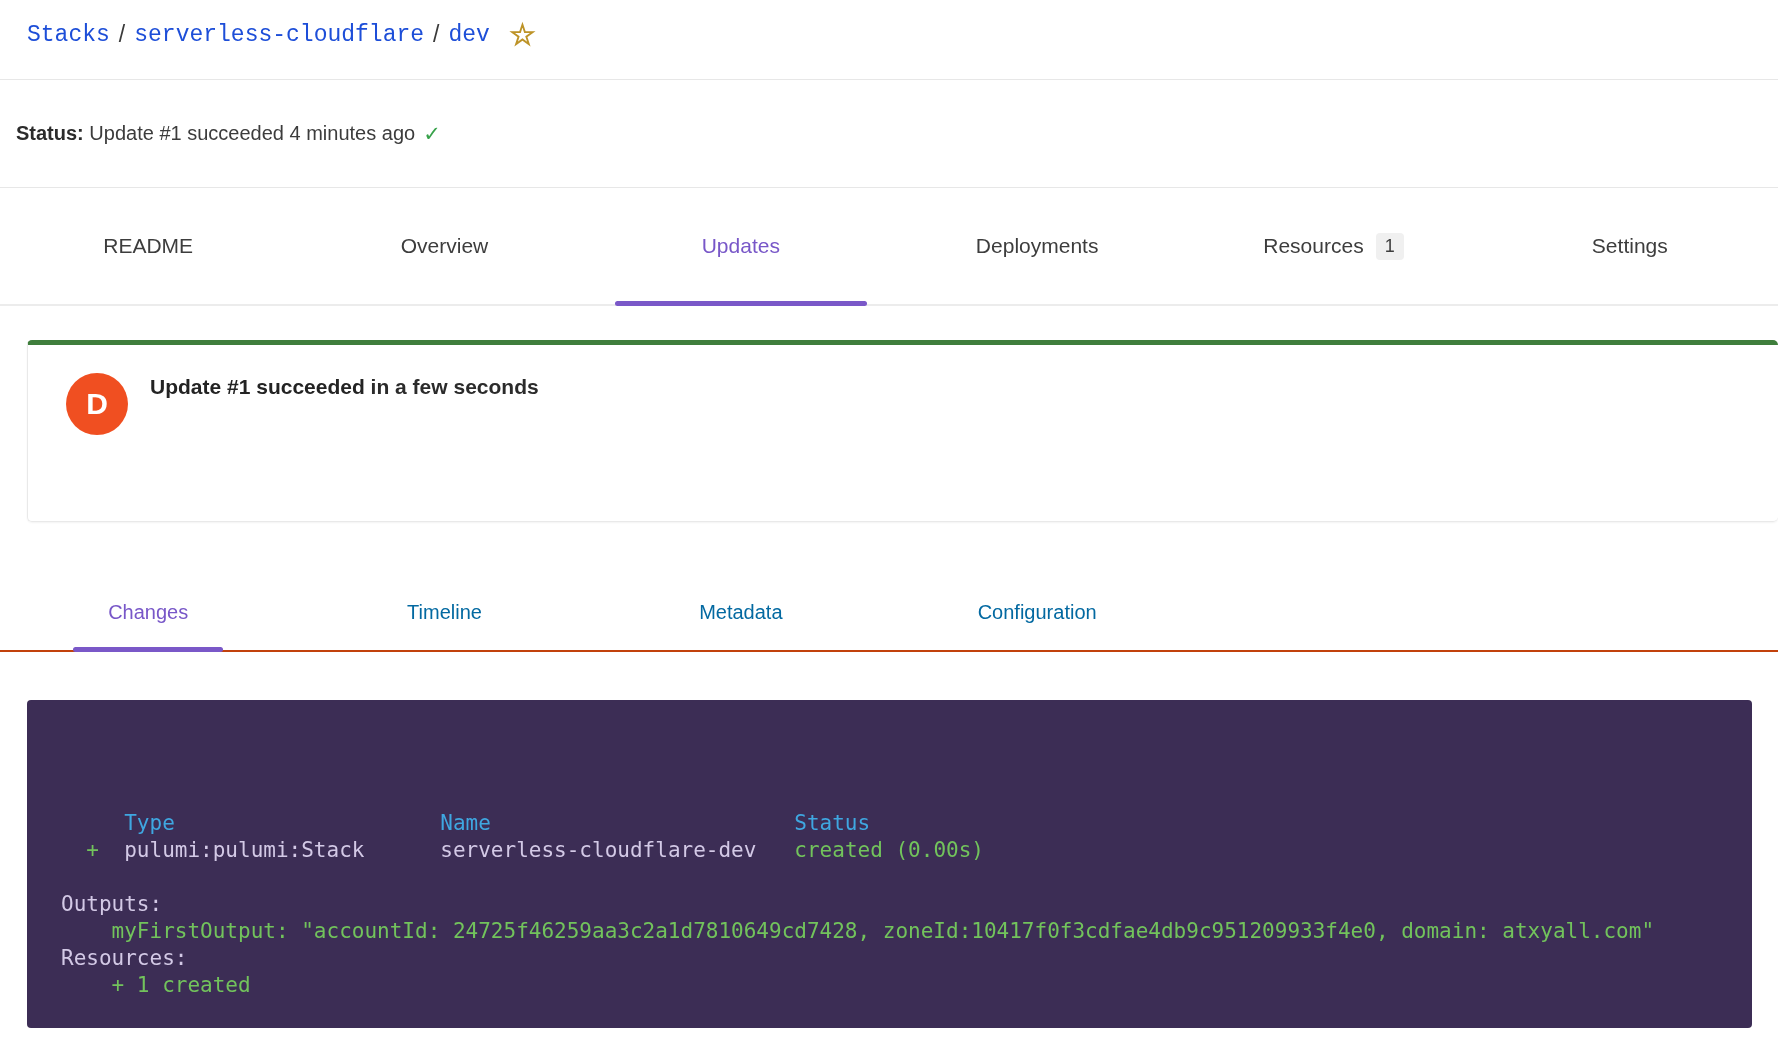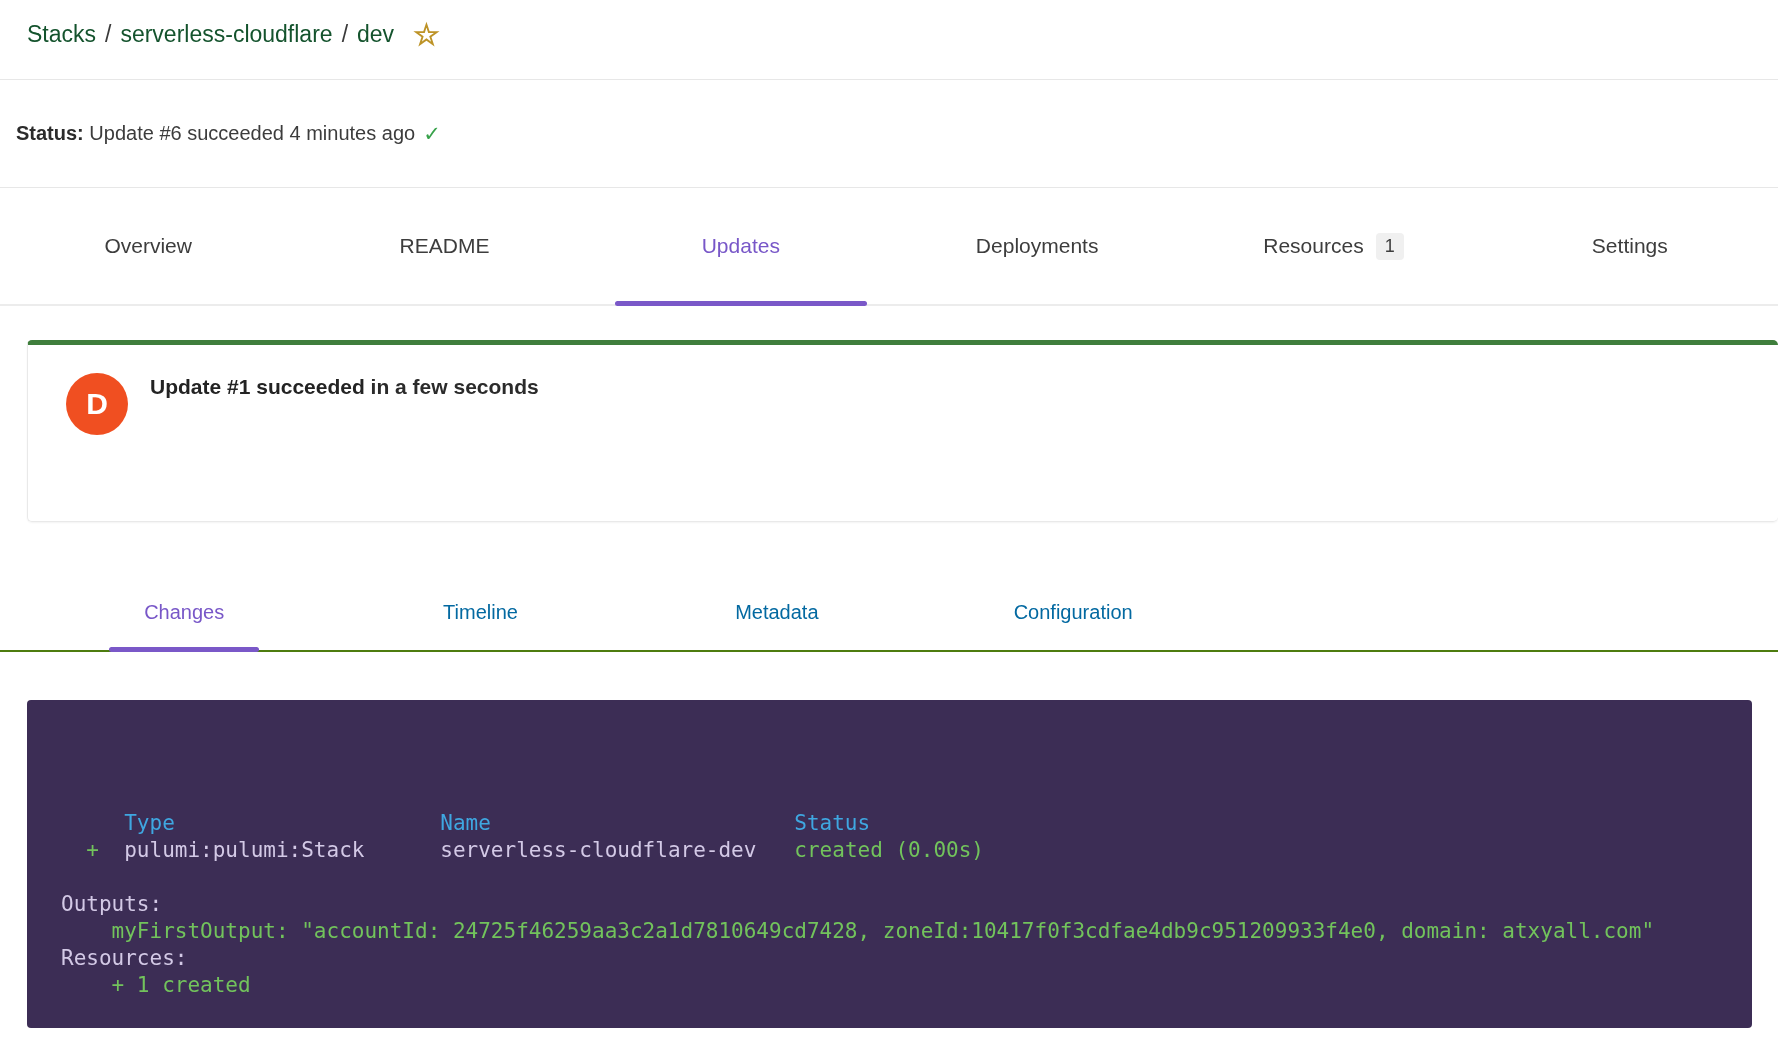--- a/index.html
+++ b/index.html
@@ -3,21 +3,21 @@
 <meta charset="utf-8">
 <style>
   * { margin:0; padding:0; box-sizing:border-box; }
   html,body { width:1778px; height:1048px; background:#ffffff; overflow:hidden;
     font-family:"Liberation Sans", sans-serif; color:#2f2f2f; }
 
   
   .breadcrumb-row { height:80px; display:flex; align-items:center;
     padding:0 0 10px 27px; border-bottom:1px solid #e7e7e7; }
   .breadcrumb { font-size:23px; display:flex; align-items:center; gap:9px; }
-  .crumb-link { color:#14532d; text-decoration:none; cursor:pointer; }
+  .crumb-link { color:#1d4ed8; text-decoration:none; cursor:pointer;font-family:Liberation Mono, monospace; }
   .crumb-sep { color:#3a3a3a; }
   .star { color:#bd9327; font-size:30px; font-weight:bold; margin-left:10px;
     line-height:1; cursor:pointer; }
 
   
   .status-row { height:108px; display:flex; align-items:center; padding-left:16px;
     border-bottom:1px solid #e7e7e7; font-size:20px; color:#3c3c3c; }
   .status-label { font-weight:bold; color:#2b2b2b; }
   .check { color:#37a24a; font-size:21px; margin-left:8px; }
 
@@ -41,21 +41,21 @@
     font-weight:bold; flex:none; }
   .card-text { margin-left:22px; padding-top:2px;font-weight:bold; }
   .card-title { font-size:21px; color:#2b2b2b; }
   .card-title b { color:#232323; }
   .card-meta { margin-top:14px; font-size:18px; color:#3e3e3e; }
   .card-meta b { color:#2b2b2b; }
   .card-meta .check { font-size:19px; }
 
   
   .subtabbar { margin-top:53px; height:77px; display:flex; width:100%;
-    border-bottom:2px solid #4d7c0f;padding-left:36px; }
+    border-bottom:2px solid #c2410c; }
   .subtab { width:296.33px; display:flex; align-items:center; justify-content:center;
     font-size:20px; color:#0369a1; font-weight:500; cursor:pointer; position:relative; }
   .subtab.active { color:#7857c8; }
   .subtab.active::after { content:""; position:absolute; left:50%; bottom:-2px;
     transform:translateX(-50%); width:150px; height:5px; background:#7a58c8; border-radius:3px; }
 
   
   .console { margin:48px 26px 0 27px; height:328px; background:#3c2d55;
     border-radius:4px; padding:110px 20px 0 34px; overflow:hidden; }
   .console pre { font-family:"DejaVu Sans Mono", monospace; font-size:21px;
@@ -73,30 +73,30 @@
     <span class="crumb-sep">/</span>
     <a class="crumb-link">serverless-cloudflare</a>
     <span class="crumb-sep">/</span>
     <a class="crumb-link">dev</a>
     <span class="star">☆</span>
   </div>
 </div>
 
 <div class="status-row">
   <span class="status-label">Status:</span>
-  <span style="white-space:pre;"> Update #6 succeeded 4 minutes ago</span>
+  <span style="white-space:pre;"> Update #1 succeeded 4 minutes ago</span>
   <span class="check">✓</span>
 </div>
 
 <div class="tabbar">
   <div class="tab">
-    <span>Overview</span>
+    <span>README</span>
   </div>
   <div class="tab">
-    <span>README</span>
+    <span>Overview</span>
   </div>
   <div class="tab active">
     <span>Updates</span>
   </div>
   <div class="tab">
     <span>Deployments</span>
   </div>
   <div class="tab">
     <span>Resources</span>
     <span class="tab-badge">1</span>

